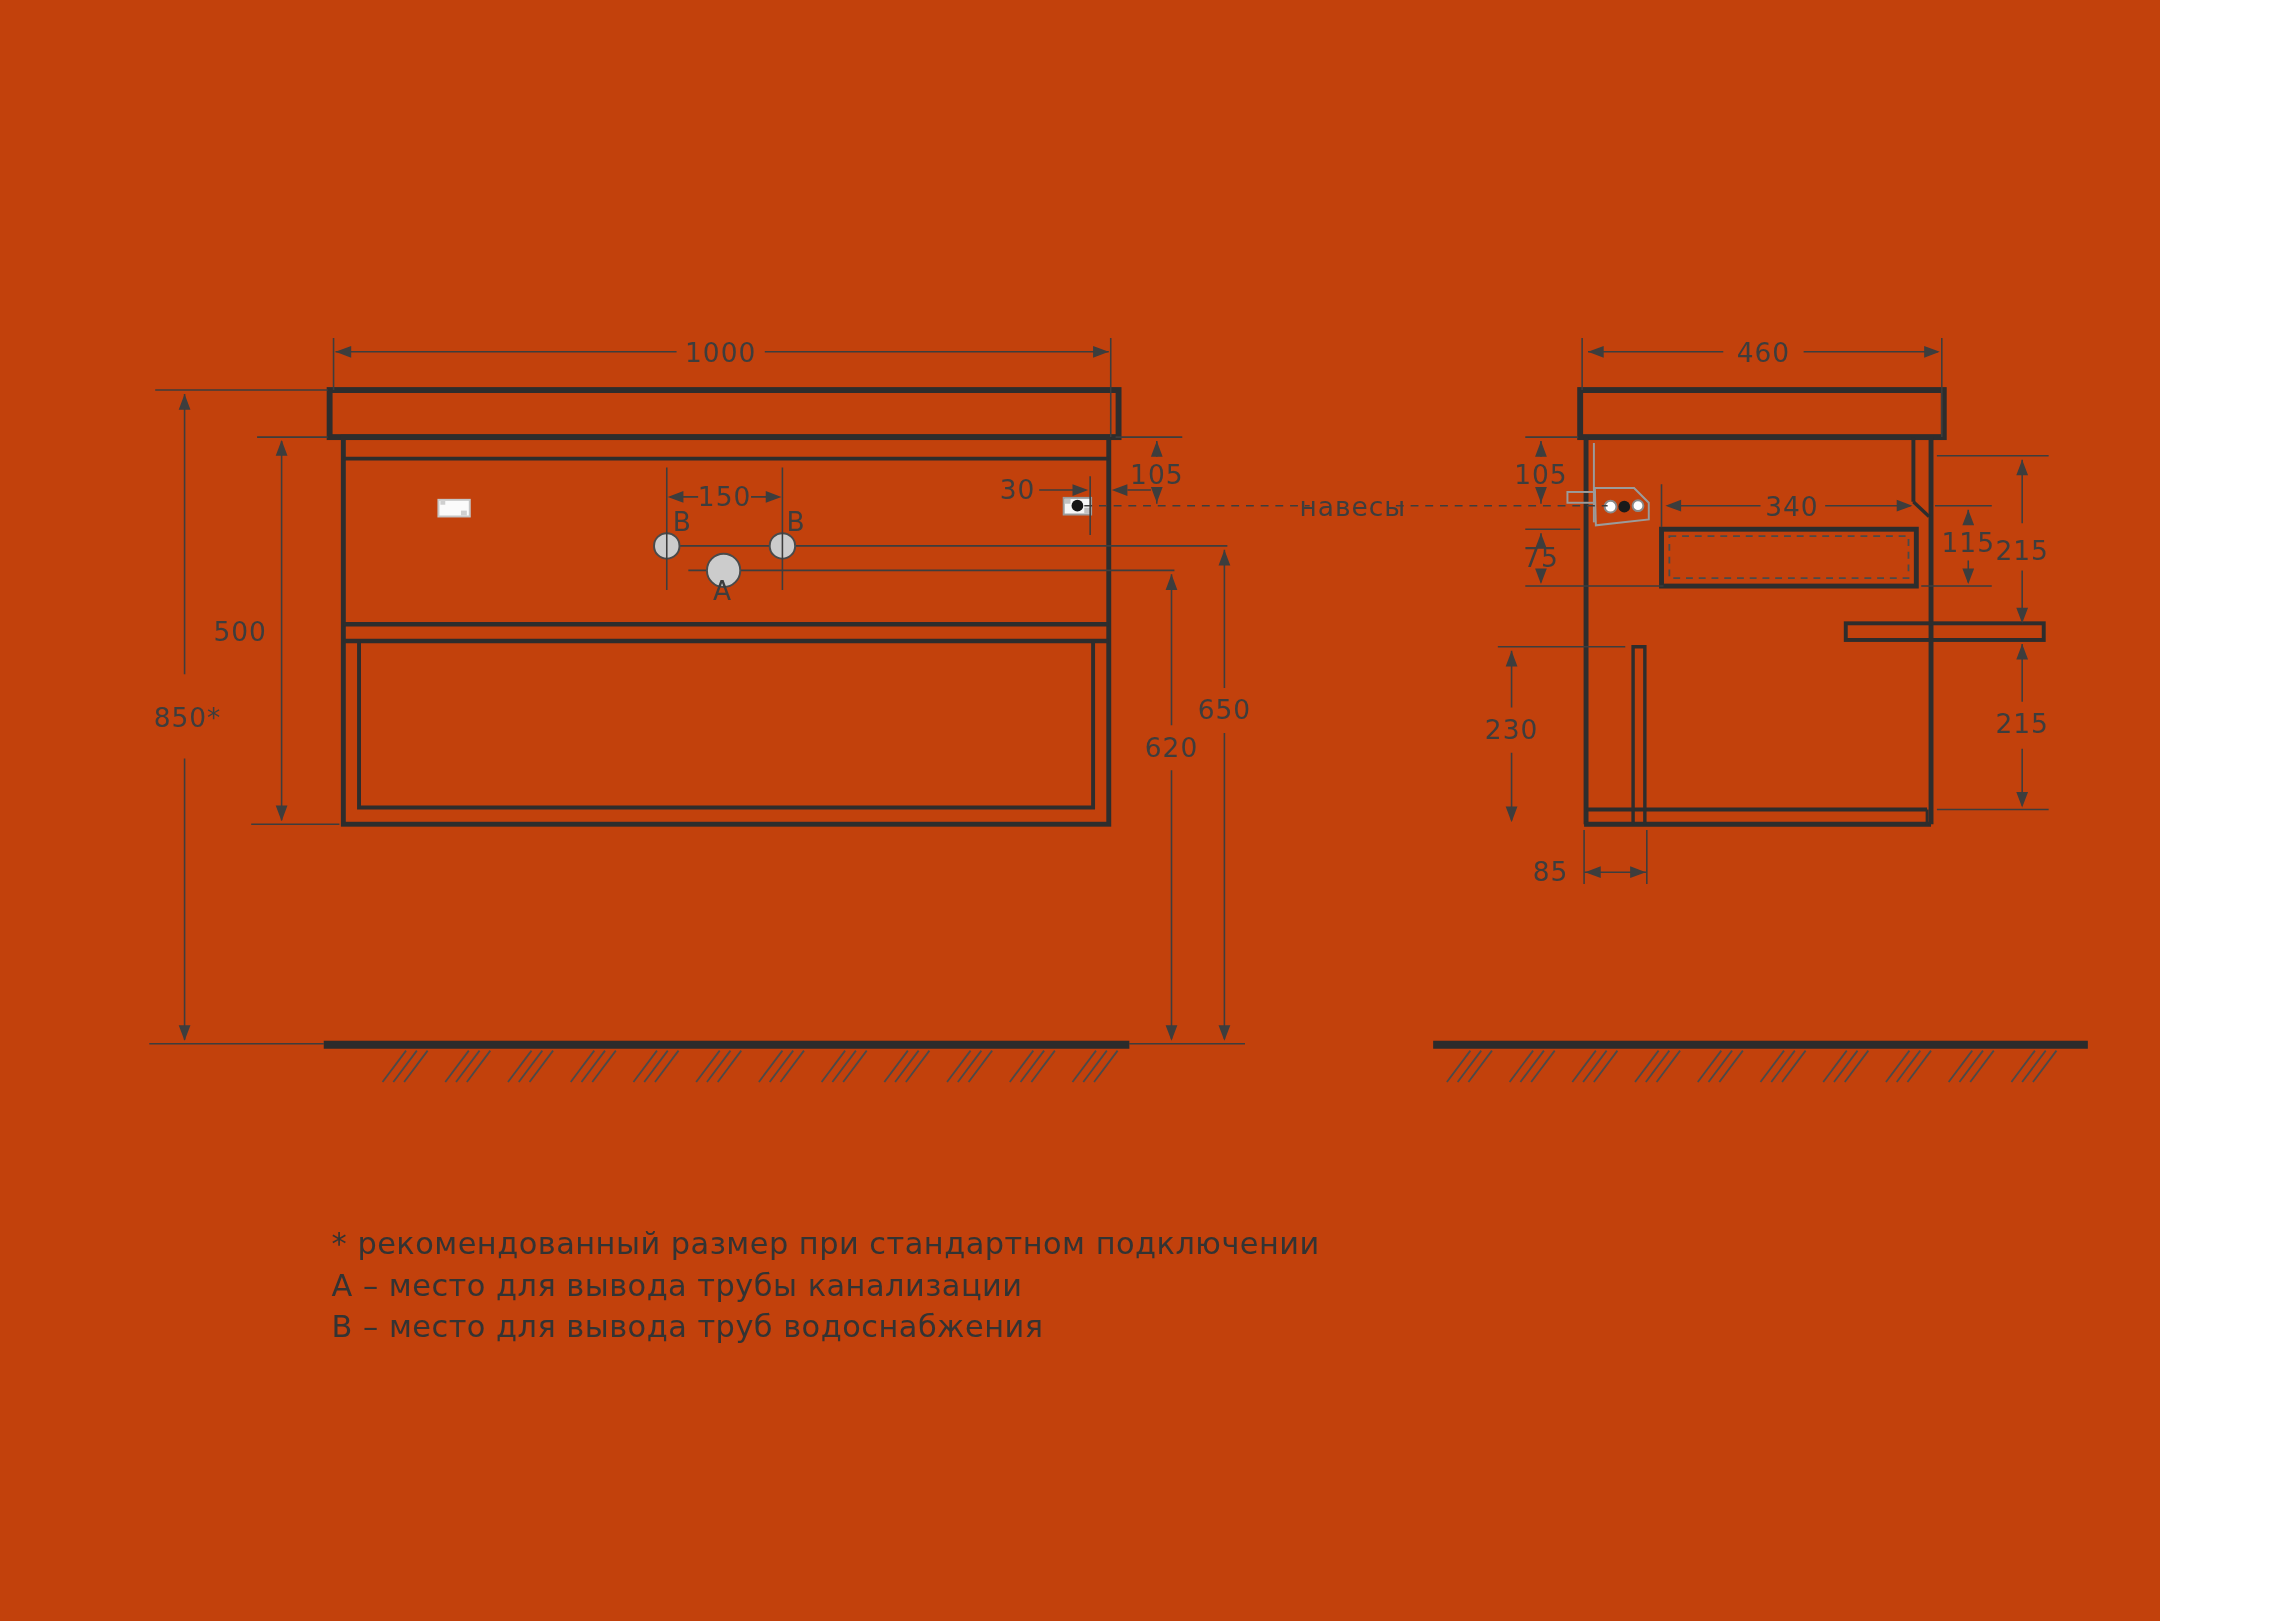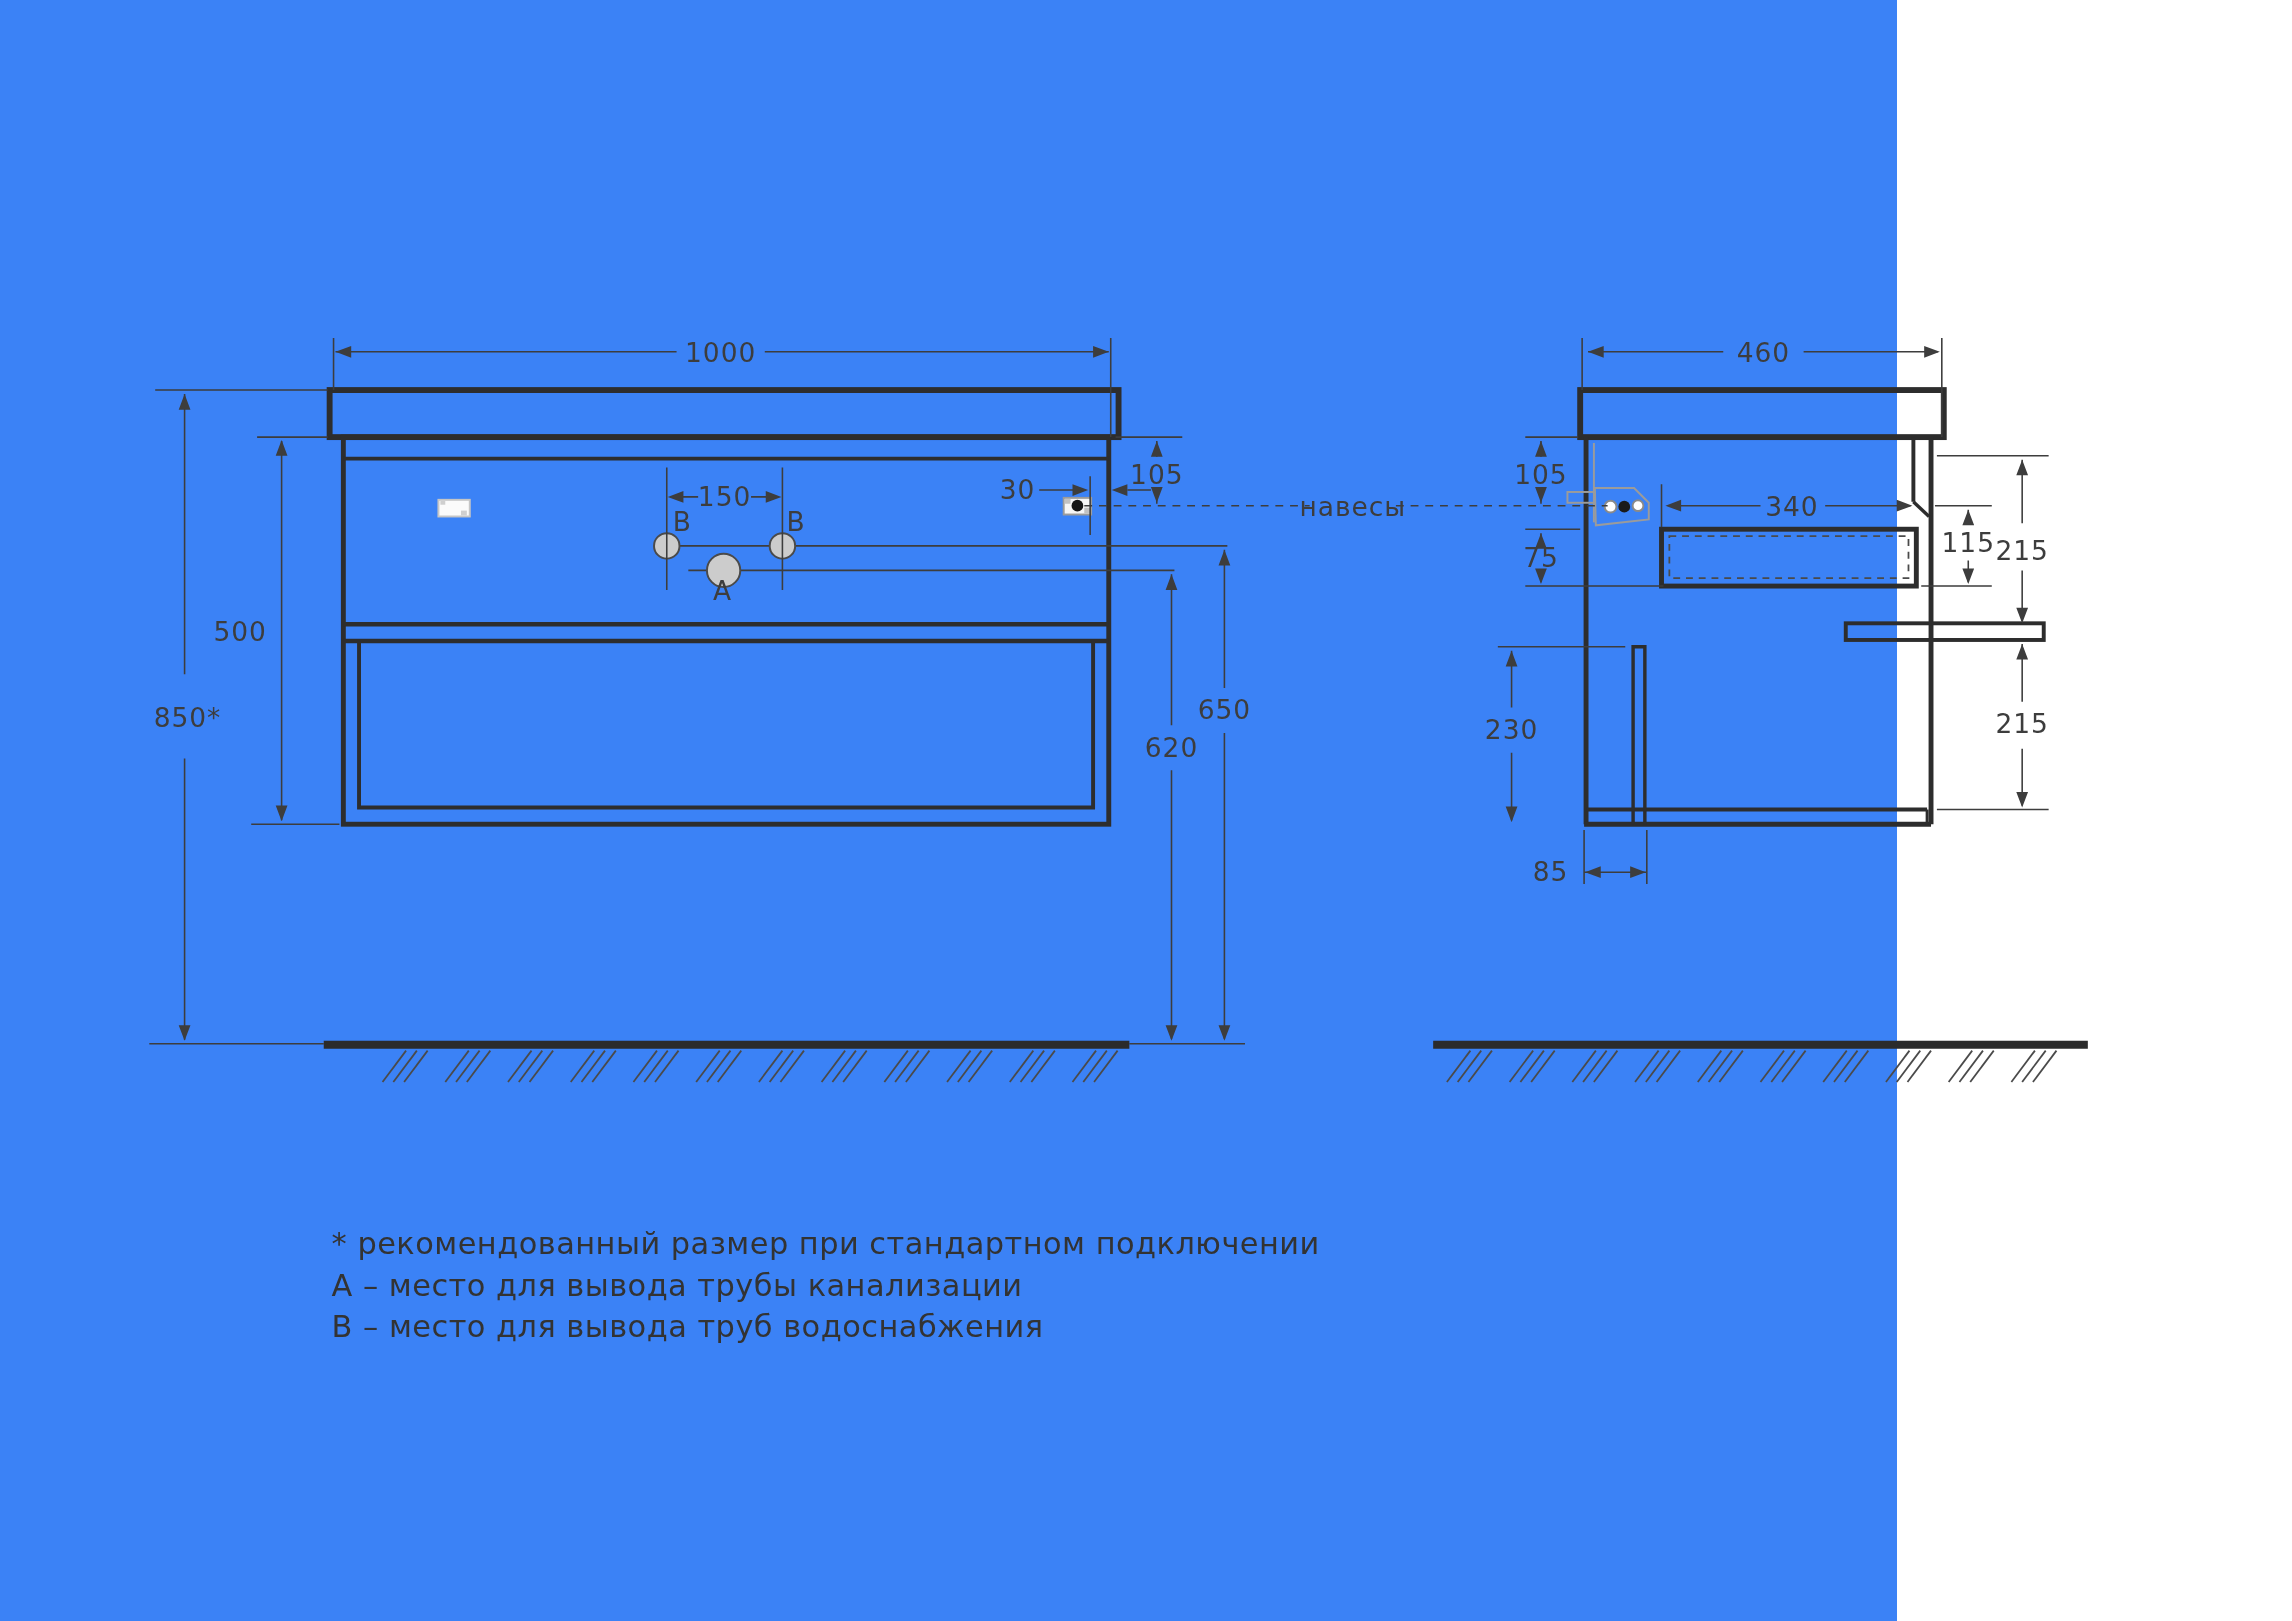--- a/index.html
+++ b/index.html
@@ -1,16 +1,16 @@
 <!DOCTYPE html>
 <html><head>
 <meta charset="utf-8">
 <style>
   html, body { margin: 0; padding: 0; background: #ffffff; }
-  .canvas { width: 1897px; height: 1621px; background: #3b82f6; position: relative; }
+  .canvas { width: 2160px; height: 1621px; background: #c2410c; position: relative; }
   svg { display: block; }
   .struct { stroke: #2d2d2d; fill: none; }
   .dimline { stroke: #3d3d3d; stroke-width: 1.6; fill: none; }
   .arw { fill: #3d3d3d; stroke: none; }
   .dim-text { font-family: "DejaVu Sans", sans-serif; font-size: 27px; fill: #3d3d3d; letter-spacing: 1px; }
   .note-text { font-family: "DejaVu Sans", sans-serif; font-size: 31px; fill: #333333; letter-spacing: 0.5px; }
   .gray { stroke: #9b9b9b; fill: none; }
   #hatch-left line, #hatch-right line { stroke: #4a4a4a; stroke-width: 1.8; }
 </style>
 </head>

